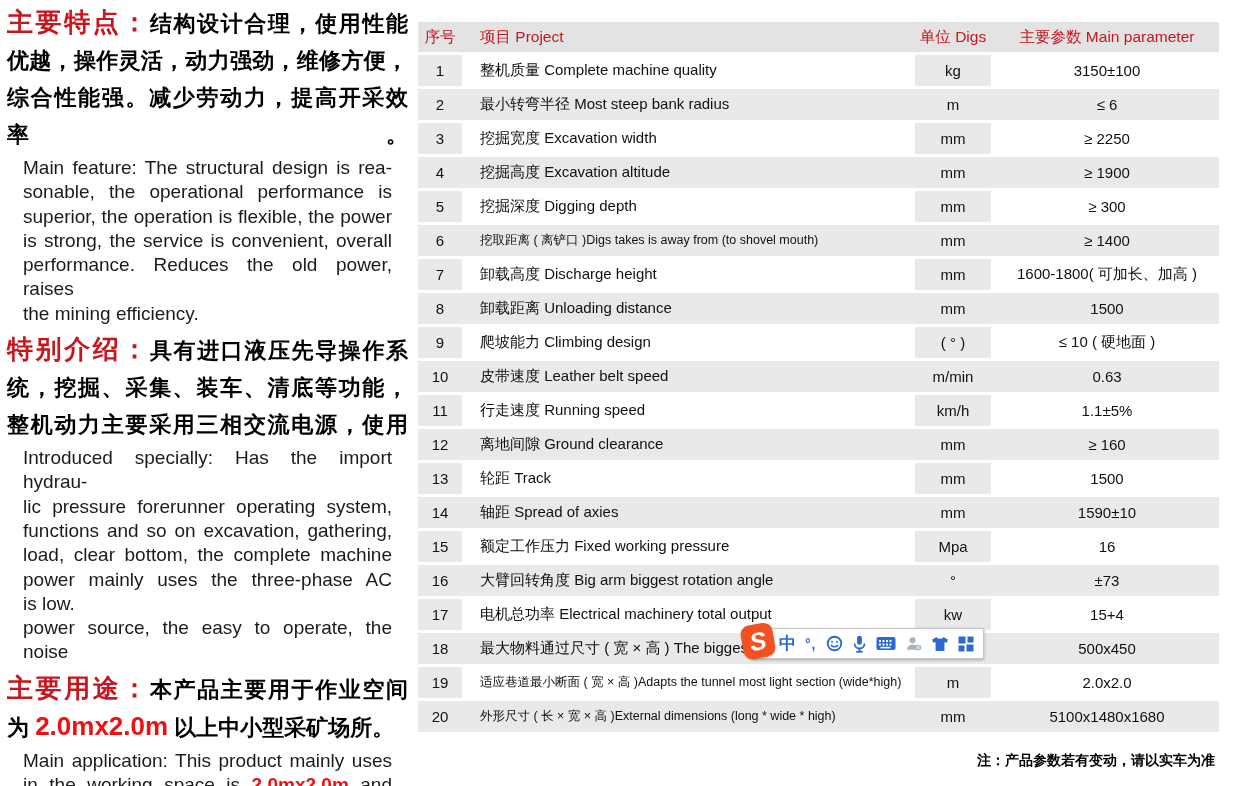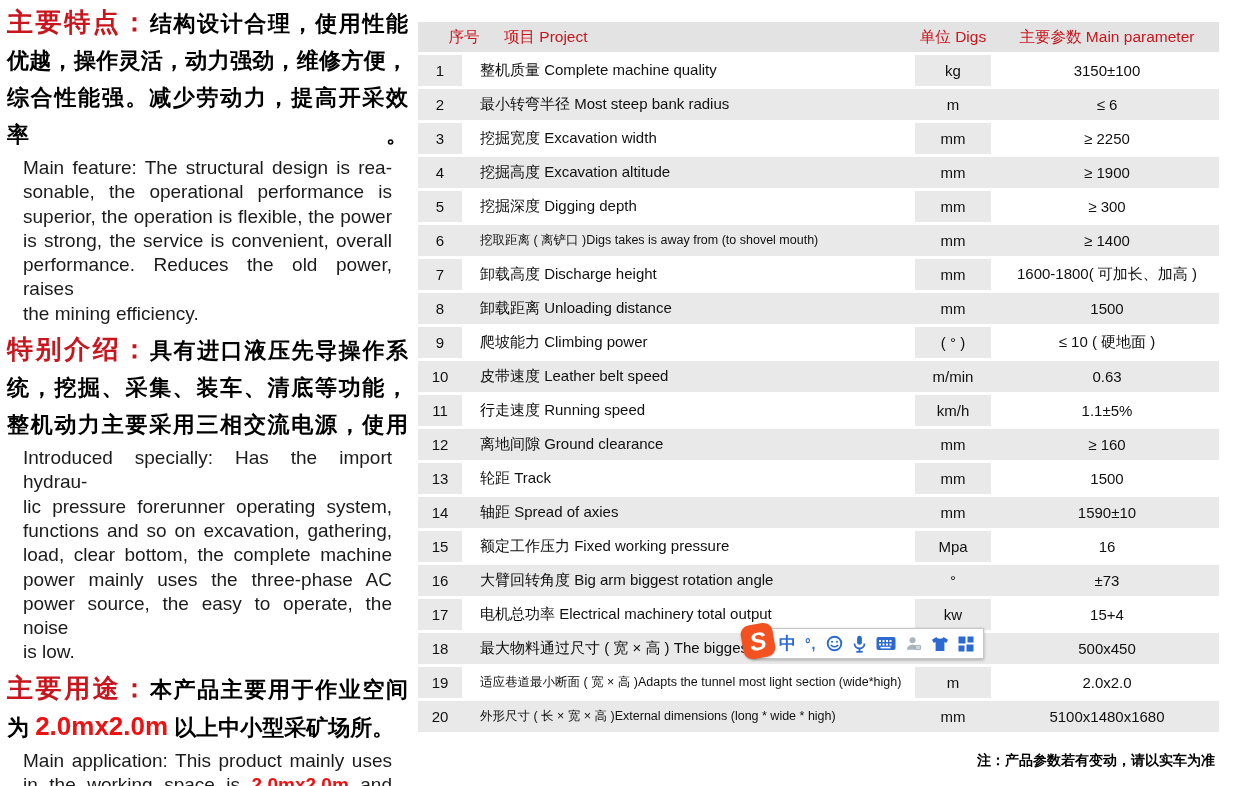--- a/index.html
+++ b/index.html
@@ -16,21 +16,21 @@
   .enl{font-size:19px;line-height:24.3px;color:#1b1b1b;
        text-align:justify;text-align-last:justify;}
   .enl.leftend{text-align-last:left;}
   .en-block{margin:3px 16px 5px;}
   .redhl{color:#ee1111;font-weight:700;}
   
   .spec{position:absolute;left:418px;top:22px;width:801px;}
   .thead{display:flex;gap:4px;height:30px;background:#e3e3e3;
          color:#c8161e;font-size:15.5px;align-items:stretch;}
   .th{display:flex;align-items:center;}
-  .th-no{width:44px;justify-content:center;margin-left:24px;}
+  .th-no{width:44px;justify-content:center;}
   .th-proj{flex:1;padding-left:14px;}
   .th-unit{width:76px;justify-content:center;}
   .th-param{width:224px;justify-content:center;}
   .srow{display:flex;gap:4px;height:31px;margin-top:3px;font-size:15px;color:#101010;}
   .srow.even{background:#e9e9e9;}
   .c-no{width:44px;background:#e9e9e9;display:flex;align-items:center;justify-content:center;}
   .c-proj{flex:1;padding-left:14px;display:flex;align-items:center;
           white-space:nowrap;overflow:hidden;}
   .c-unit{width:76px;background:#e9e9e9;display:flex;align-items:center;justify-content:center;}
   .c-param{width:224px;display:flex;align-items:center;justify-content:center;}
@@ -76,22 +76,22 @@
   </div>
   <div class="cnl">统，挖掘、采集、装车、清底等功能，</div>
   <div class="cnl">整机动力主要采用三相交流电源，使用</div>
 
   <div class="en-block">
     <div class="enl">Introduced specially: Has the import hydrau-</div>
     <div class="enl">lic pressure forerunner operating system,</div>
     <div class="enl">functions and so on excavation, gathering,</div>
     <div class="enl">load, clear bottom, the complete machine</div>
     <div class="enl">power mainly uses the three-phase AC</div>
+    <div class="enl leftend">is low.</div>
     <div class="enl">power source, the easy to operate, the noise</div>
-    <div class="enl leftend">is low.</div>
   </div>
 
   <div class="cnl">
     <span class="hd">主要用途：</span><span>本产品主要用于作业空间</span>
   </div>
   <div class="cnl leftend">
     <span>为 </span><span class="redhl" style="font-size:26px;">2.0mx2.0m</span><span> 以上中小型采矿场所。</span>
   </div>
 
   <div class="en-block">
@@ -156,21 +156,21 @@
         <div class="c-param">1600-1800( 可加长、加高 )</div>
       </div>
       <div class="srow even">
         <div class="c-no">8</div>
         <div class="c-proj">卸载距离 Unloading distance</div>
         <div class="c-unit">mm</div>
         <div class="c-param">1500</div>
       </div>
       <div class="srow odd">
         <div class="c-no">9</div>
-        <div class="c-proj">爬坡能力 Climbing power</div>
+        <div class="c-proj">爬坡能力 Climbing design</div>
         <div class="c-unit">( ° )</div>
         <div class="c-param">≤ 10 ( 硬地面 )</div>
       </div>
       <div class="srow even">
         <div class="c-no">10</div>
         <div class="c-proj">皮带速度 Leather belt speed</div>
         <div class="c-unit">m/min</div>
         <div class="c-param">0.63</div>
       </div>
       <div class="srow odd">

